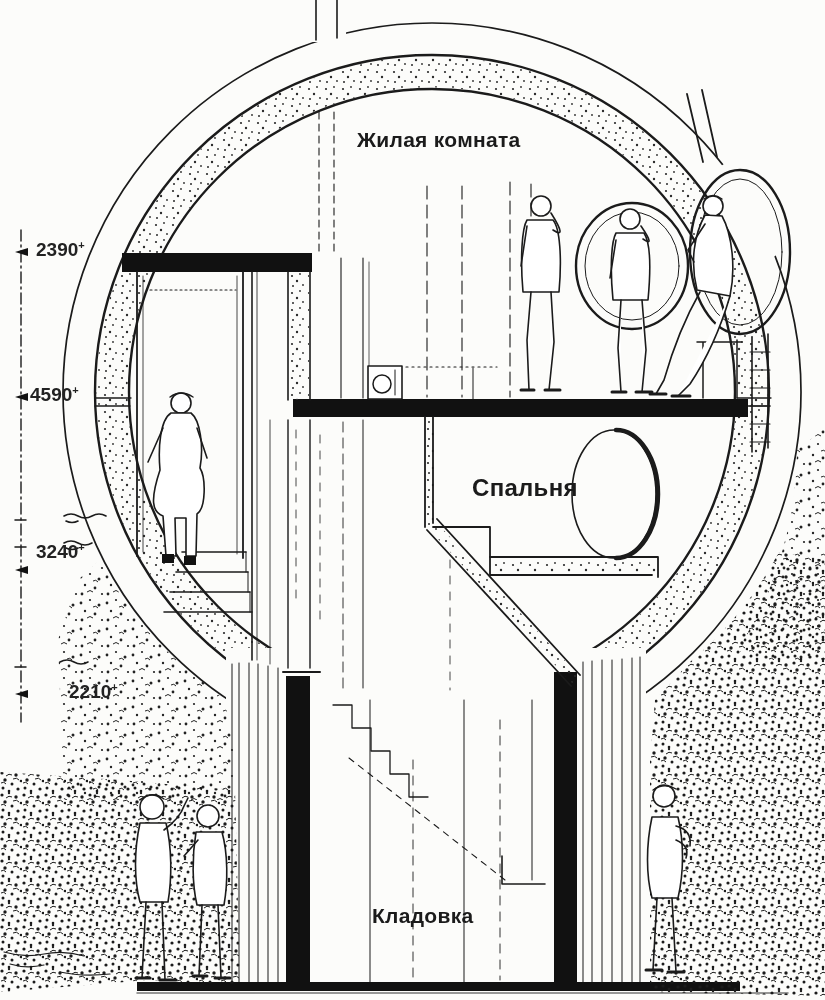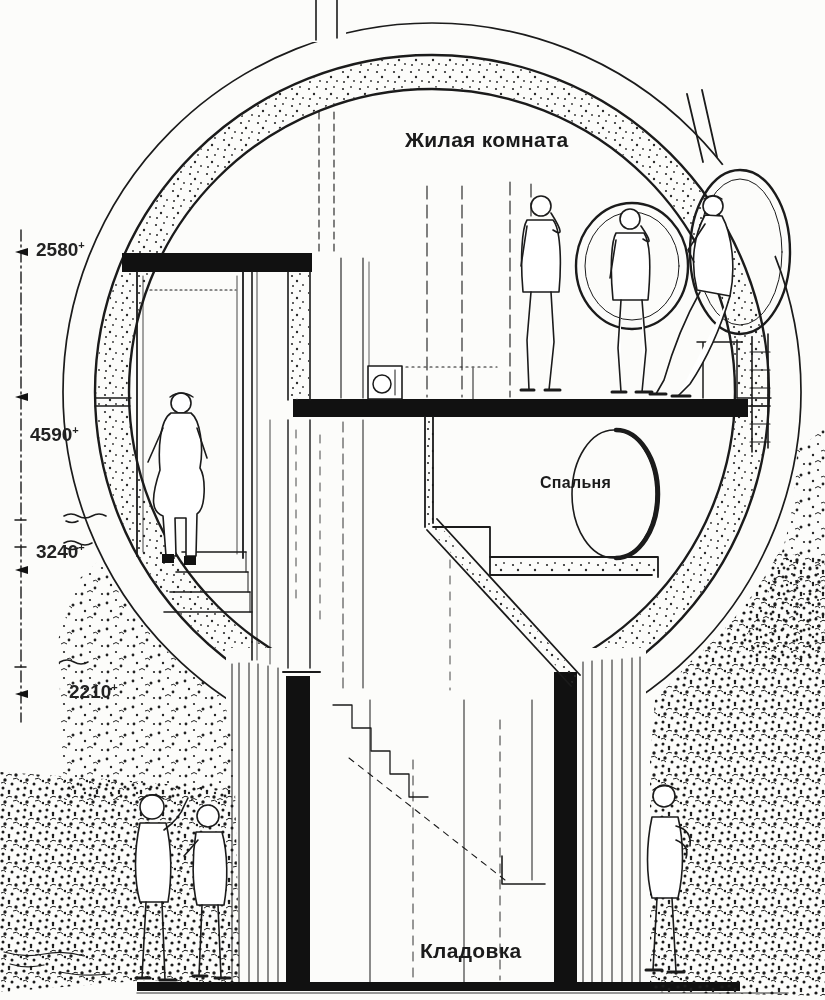--- a/index.html
+++ b/index.html
@@ -1,27 +1,27 @@
 <!DOCTYPE html>
 <html><head>
 <meta charset="utf-8">
 <style>
   html,body{margin:0;padding:0;background:#e8e8e6;}
   .stage{position:relative;width:825px;height:1000px;background:#fcfcfa;overflow:hidden;
          font-family:"Liberation Sans",sans-serif;}
   .stage svg{position:absolute;left:0;top:0;}
   .room-label{position:absolute;font-weight:bold;color:#1b1b1b;letter-spacing:.3px;
-              font-size:21px;white-space:nowrap;margin-left:48px;}
+              font-size:21px;white-space:nowrap;}
   #lbl-living{left:357px;top:128px;}
-  #lbl-bedroom{left:492px;top:474px;font-size:16px;}
-  #lbl-storage{left:372px;top:939px;text-align:center;}
+  #lbl-bedroom{left:472px;top:474px;font-size:24px;}
+  #lbl-storage{left:372px;top:904px;text-align:center;}
   .scale-mark{position:absolute;font-size:19px;font-weight:bold;color:#222;white-space:nowrap;}
   .scale-mark sup{font-size:11px;line-height:0;}
   #mark0{left:36px;top:239px;}
-  #mark1{left:30px;top:384px;margin-top:40px;}
+  #mark1{left:30px;top:384px;}
   #mark2{left:36px;top:541px;}
   #mark3{left:33px;top:681px;margin-left:36px;}
   .ln{stroke:#1b1b1b;fill:none;stroke-linecap:round;stroke-linejoin:round;}
   .fg{stroke:#1b1b1b;stroke-width:1.6;fill:#fff;stroke-linecap:round;stroke-linejoin:round;}
   .blk{fill:#111;stroke:none;}
 </style>
 </head>
 <body>
 
 <div class="stage">
@@ -252,17 +252,17 @@
     <path class="ln" stroke-width="1.6" d="M676 826 Q692 830 690 846 M676 840 Q690 846 686 858"></path>
     <path class="fg" stroke-width="1.6" d="M657 898 L653 970 M672 898 L676 972"></path>
     <path class="ln" stroke-width="3" d="M646 970 H662 M668 972 H684"></path>
   </g>
 </svg>
 
   <div class="room-label" id="lbl-living">Жилая комната</div>
   <div class="room-label" id="lbl-bedroom">Спальня</div>
   <div class="room-label" id="lbl-storage">Кладовка</div>
 
-  <div class="scale-mark" id="mark0"><span>2580</span><sup>+</sup></div>
+  <div class="scale-mark" id="mark0"><span>2390</span><sup>+</sup></div>
   <div class="scale-mark" id="mark1"><span>4590</span><sup>+</sup></div>
   <div class="scale-mark" id="mark2"><span>3240</span><sup>+</sup></div>
   <div class="scale-mark" id="mark3"><span>2210</span><sup>+</sup></div>
 </div>
 
 </body></html>

